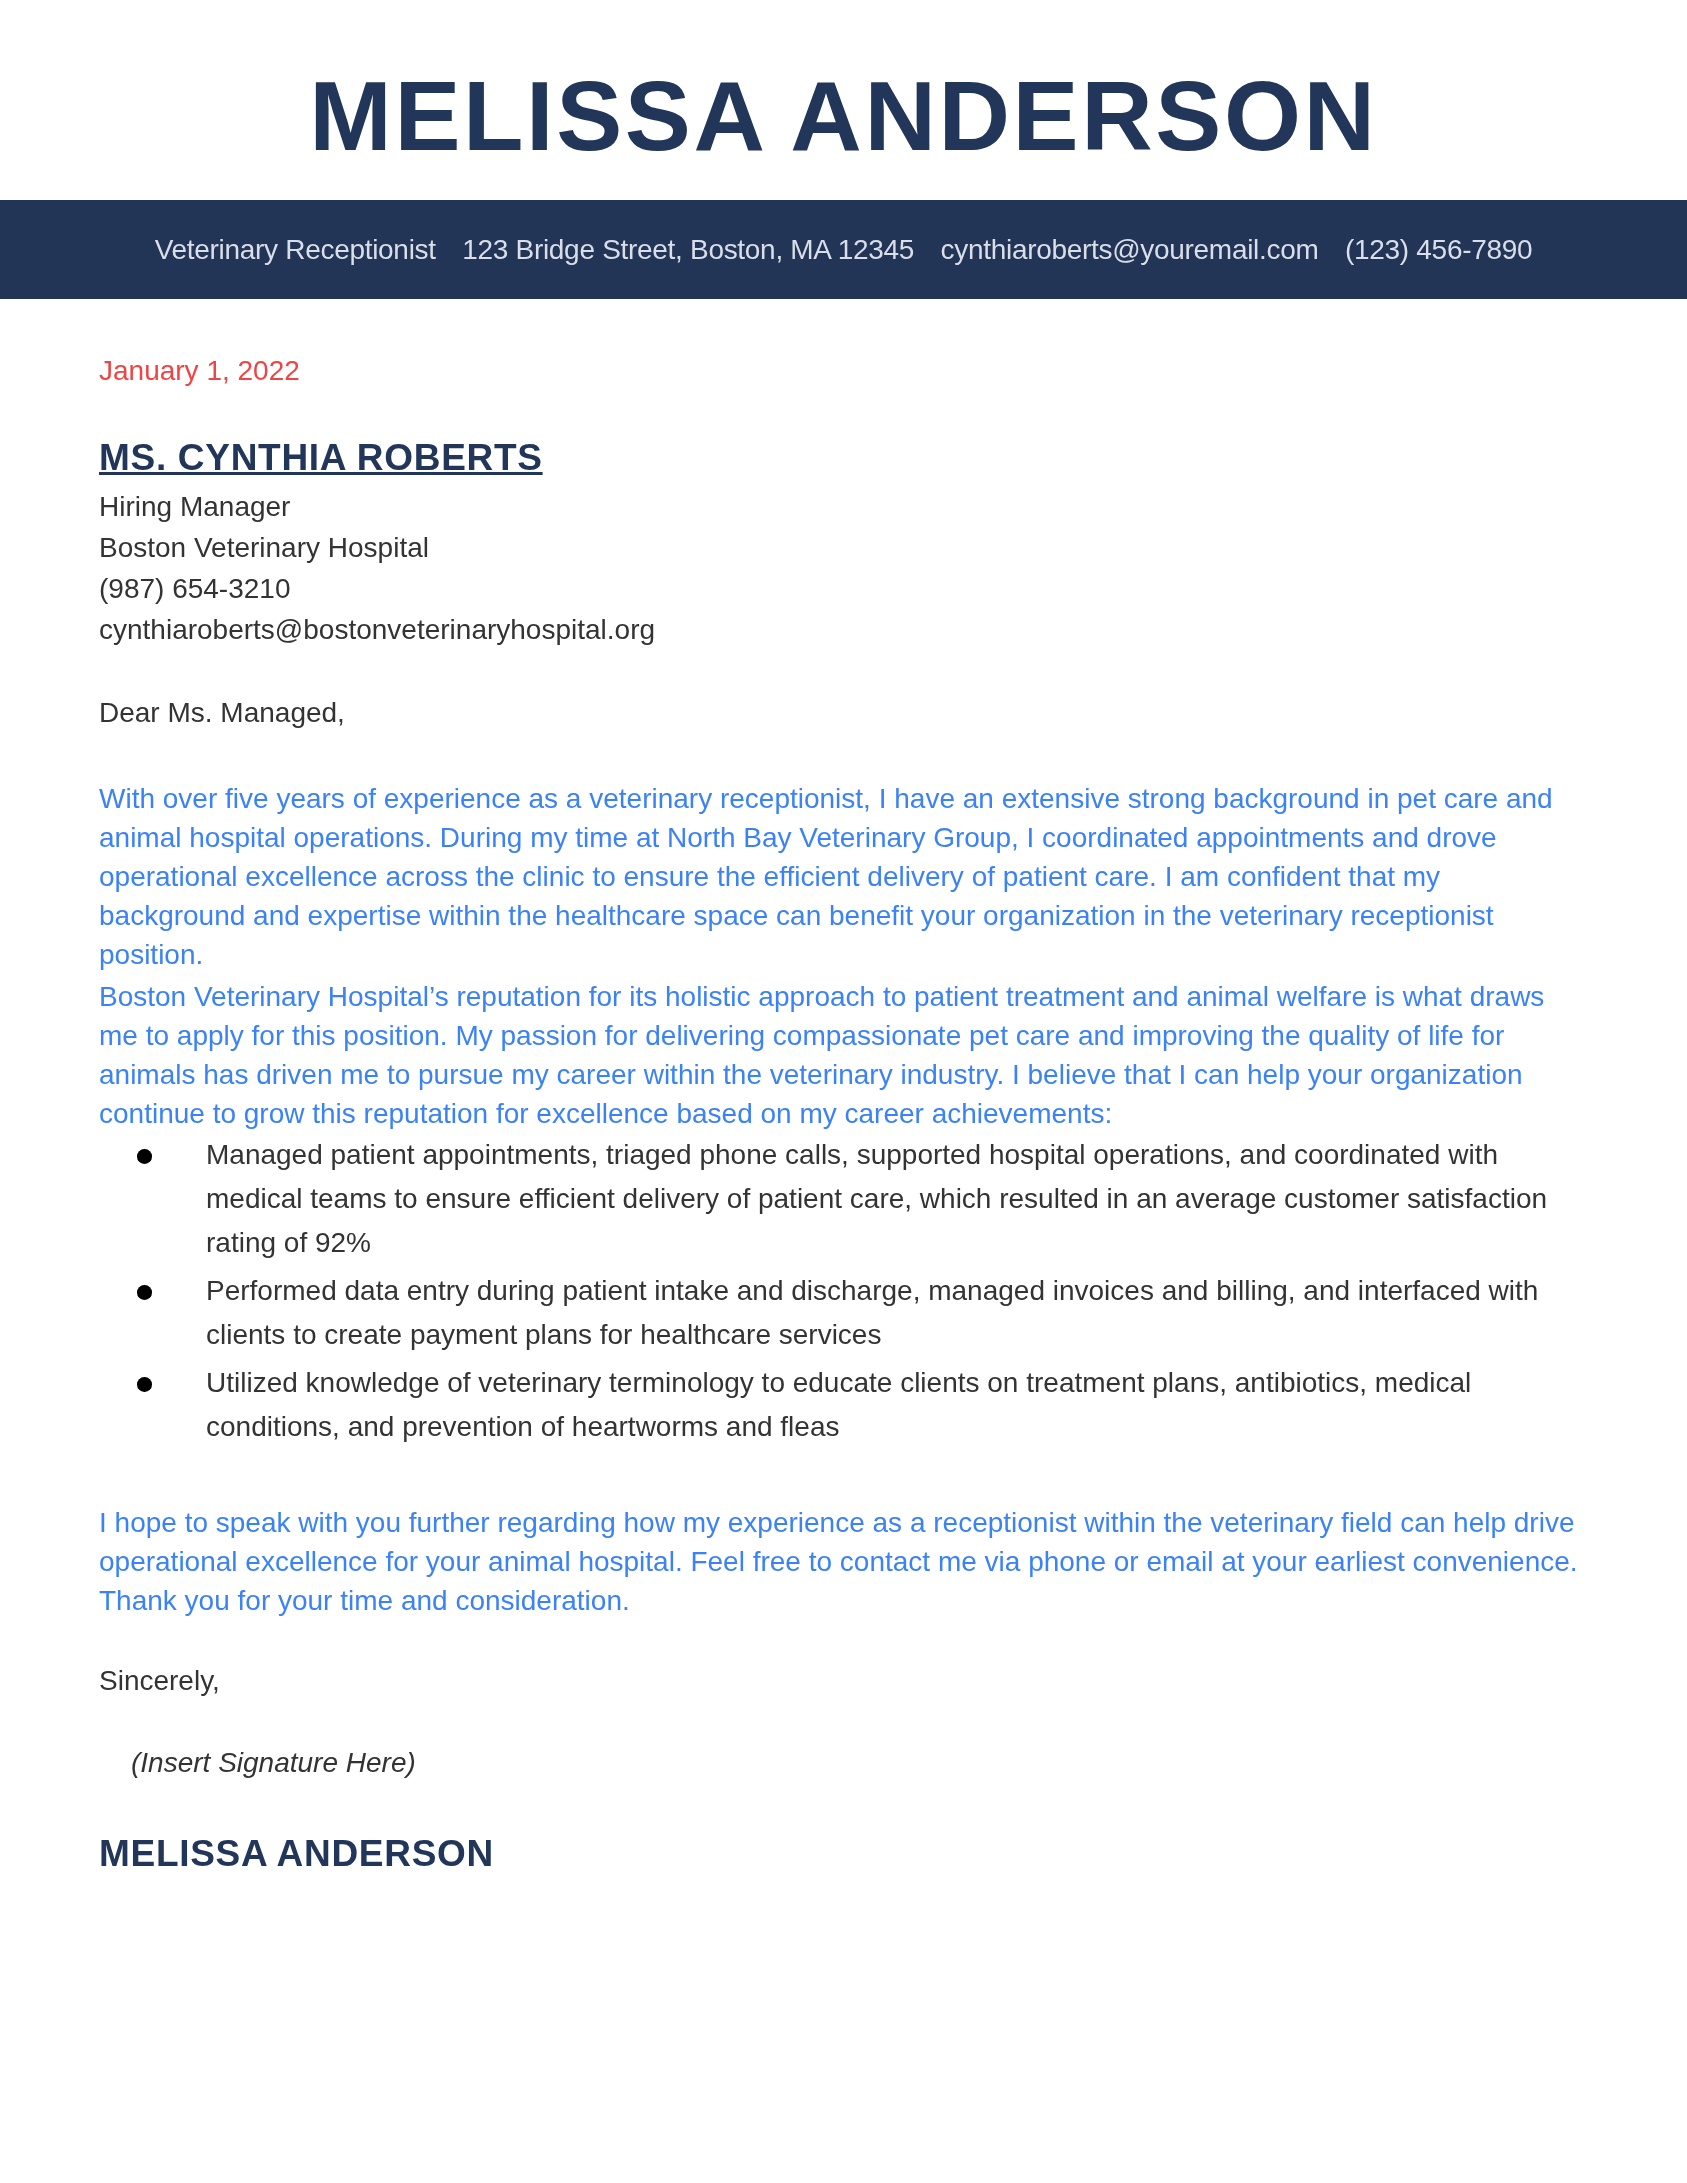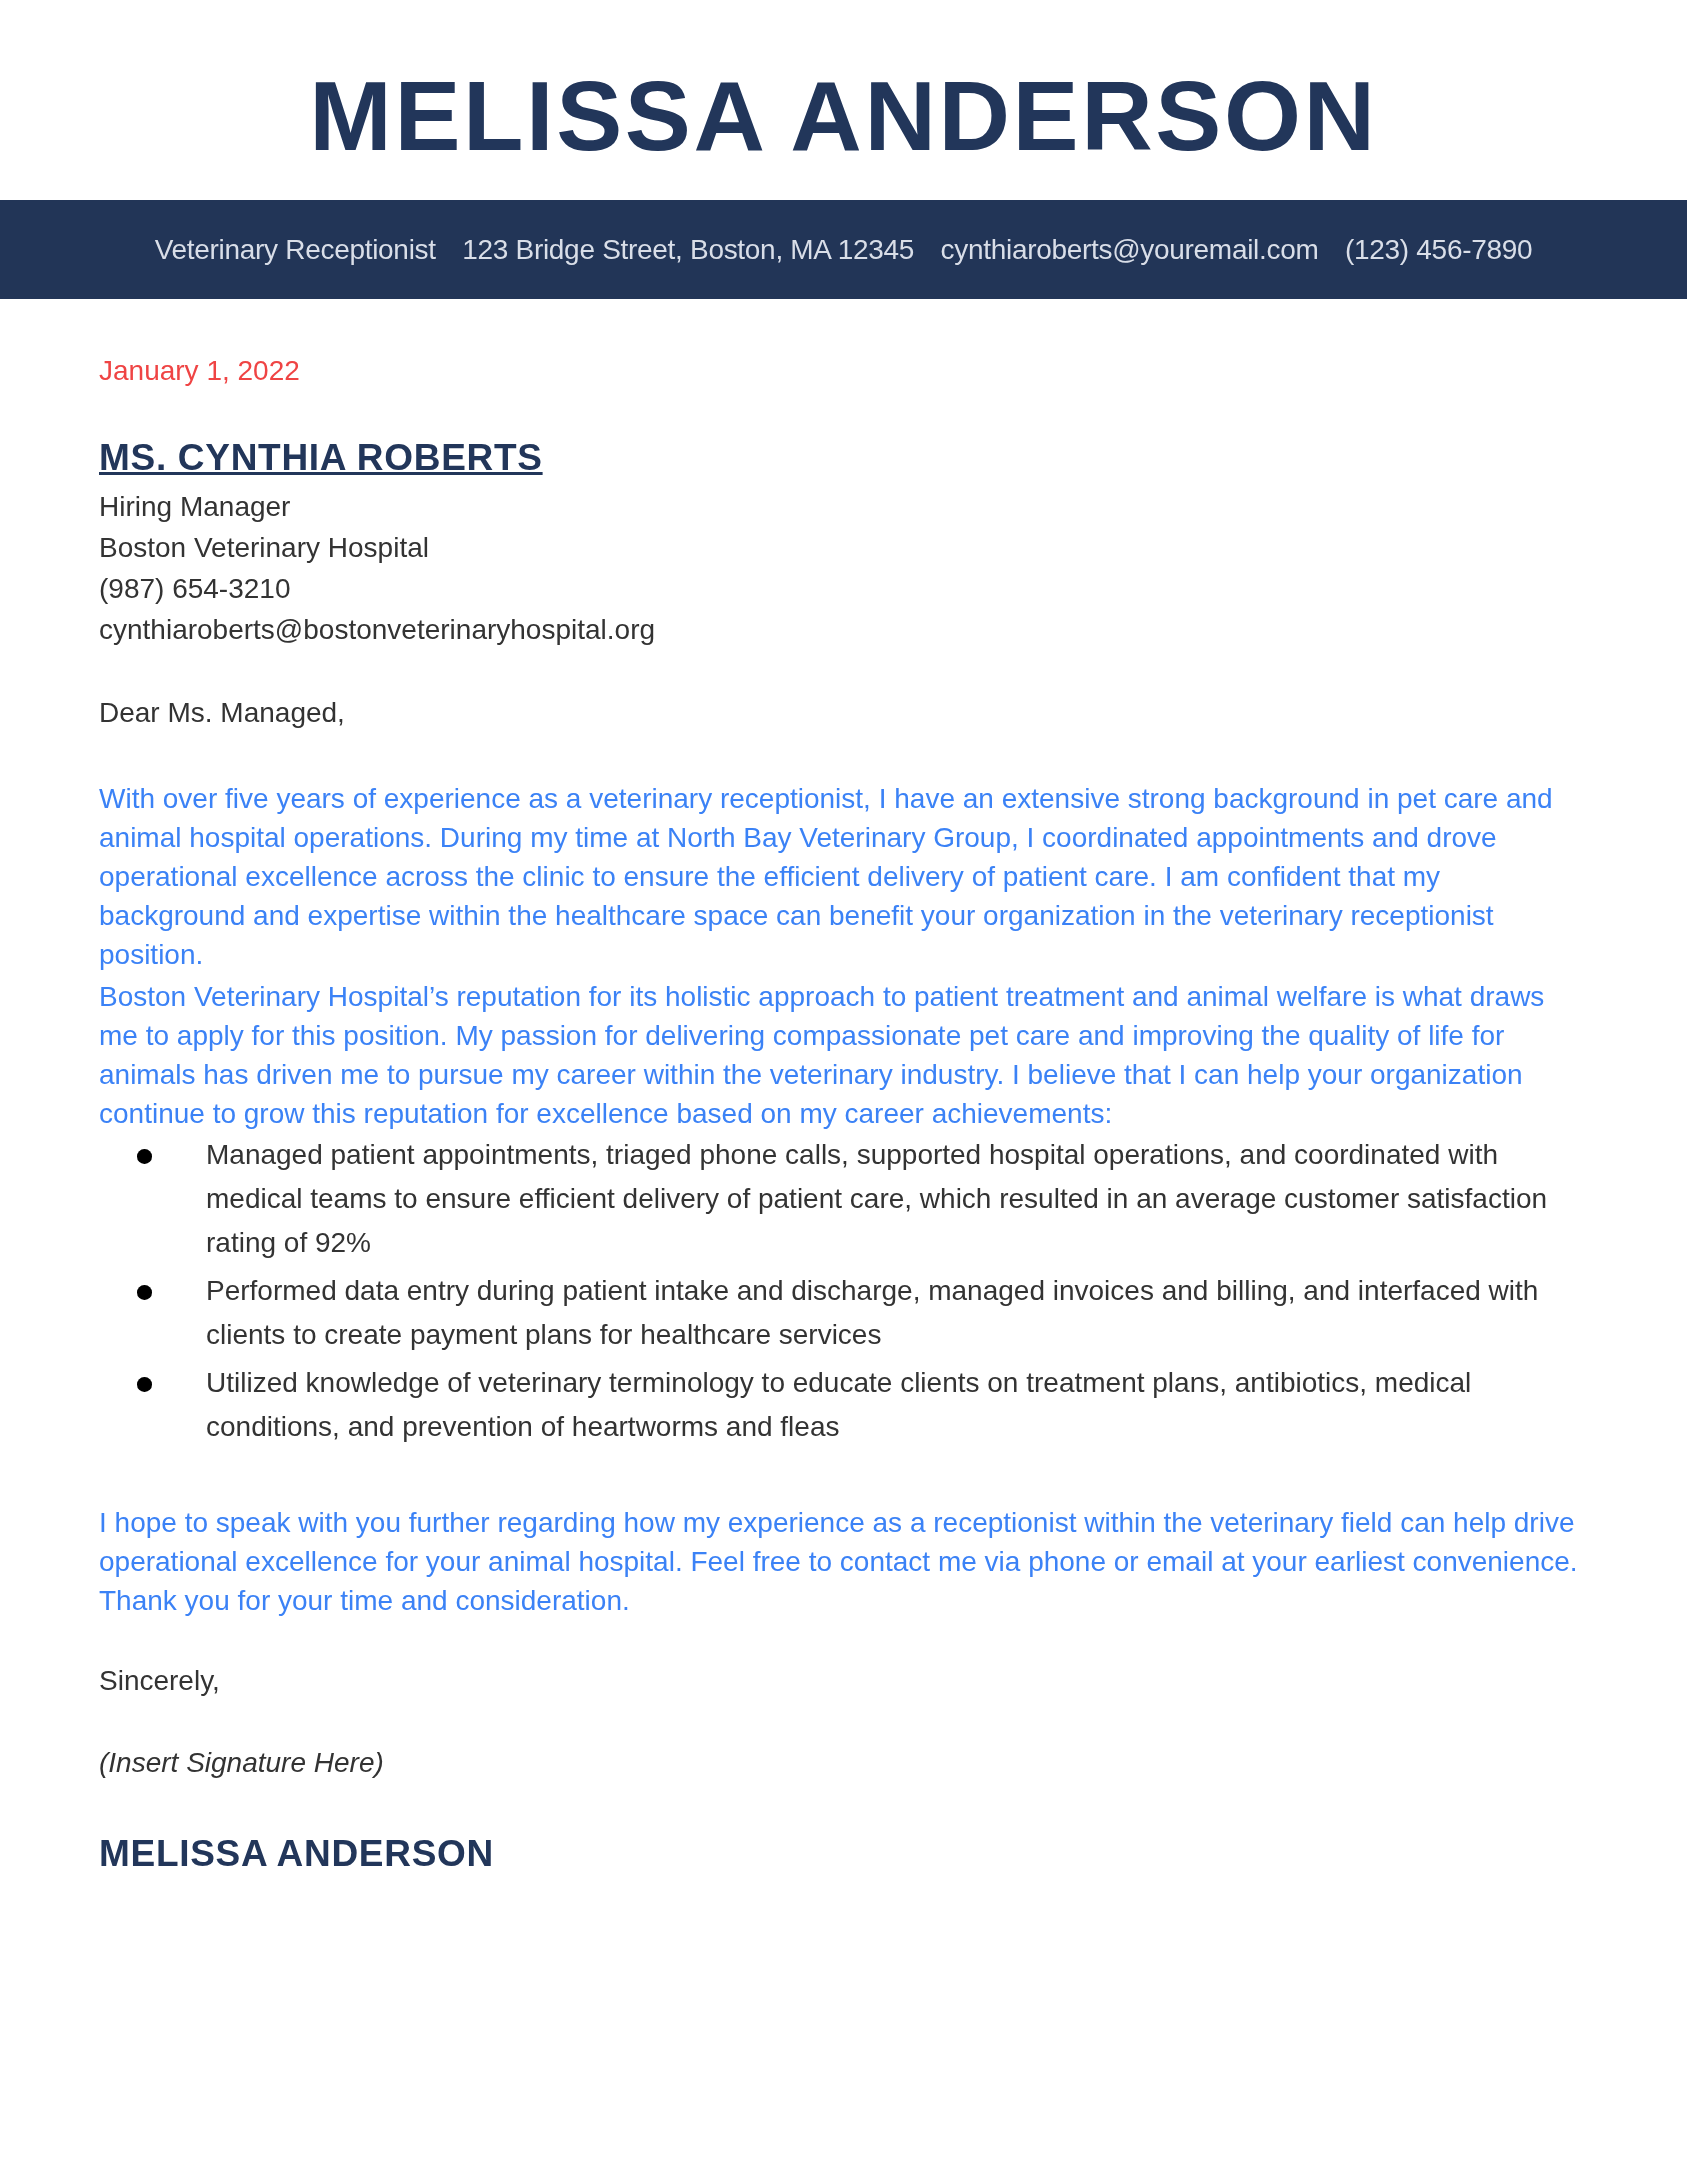--- a/index.html
+++ b/index.html
@@ -11,21 +11,21 @@
       display:flex; align-items:center; justify-content:center; gap:26.5px;margin-top:24px; }
     .band span { color:#d9dee8; font-size:28px; letter-spacing:-0.3px; }
     .abs { position:absolute; left:99px; }
     .date { top:355px; font-size:28px; color:#ef4444; }
     .rname { top:437px; font-size:37px; font-weight:700; color:#22365a; letter-spacing:0.7px;text-decoration:underline; }
     .rline { font-size:28px; color:#333; }
     .para { left:99px; width:1489px; font-size:28px; line-height:39px; color:#3b82f6; }
     .bullets { position:absolute; left:99px; top:1125px; width:1489px; margin:8px; padding:0; list-style:none; }
     .bullets li { position:relative; padding-left:99px; font-size:28px; line-height:44px; color:#333; margin-bottom:4px; }
     .bullets .dot { position:absolute; left:30px; top:16px; width:14.6px; height:14.6px; border-radius:50%; background:#000; }
-    .sig { font-style:italic; }
+    .sig { font-style:italic;margin-left:32px; }
     .closing-name { top:1833px; font-size:37px; font-weight:700; color:#22365a; letter-spacing:0.7px; }
   </style>
 </head>
 <body>
 
 <div class="name-title">MELISSA ANDERSON</div>
 
 <div class="band">
   <span>Veterinary Receptionist</span>
   <span>123 Bridge Street, Boston, MA 12345</span>

